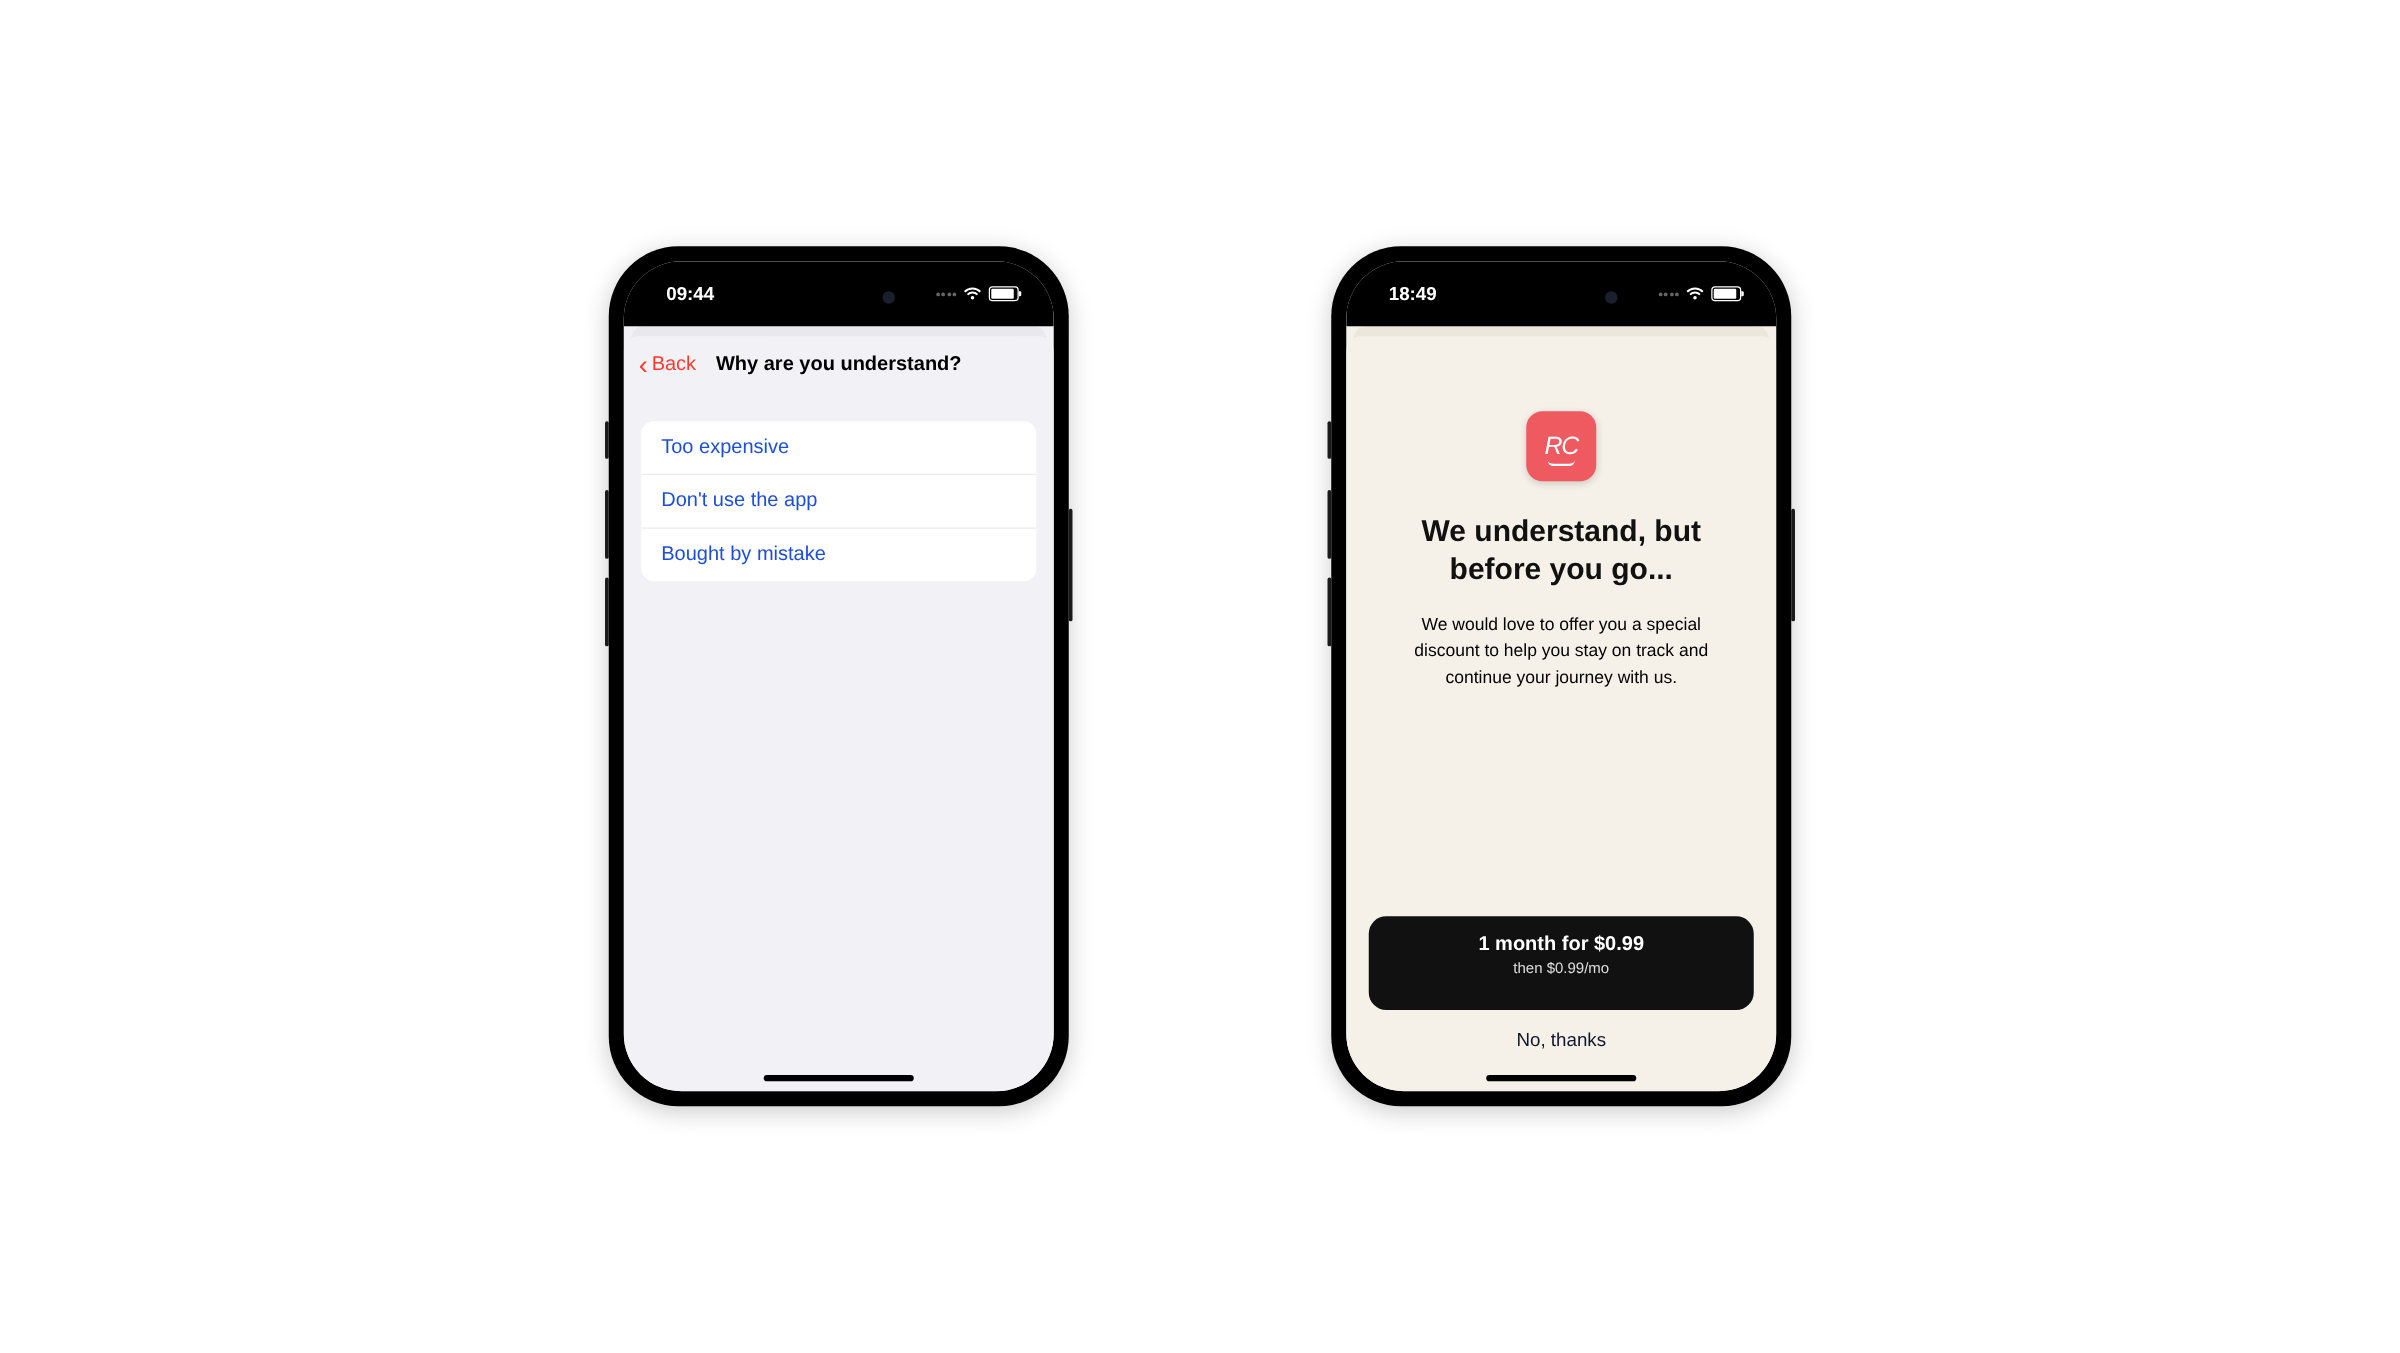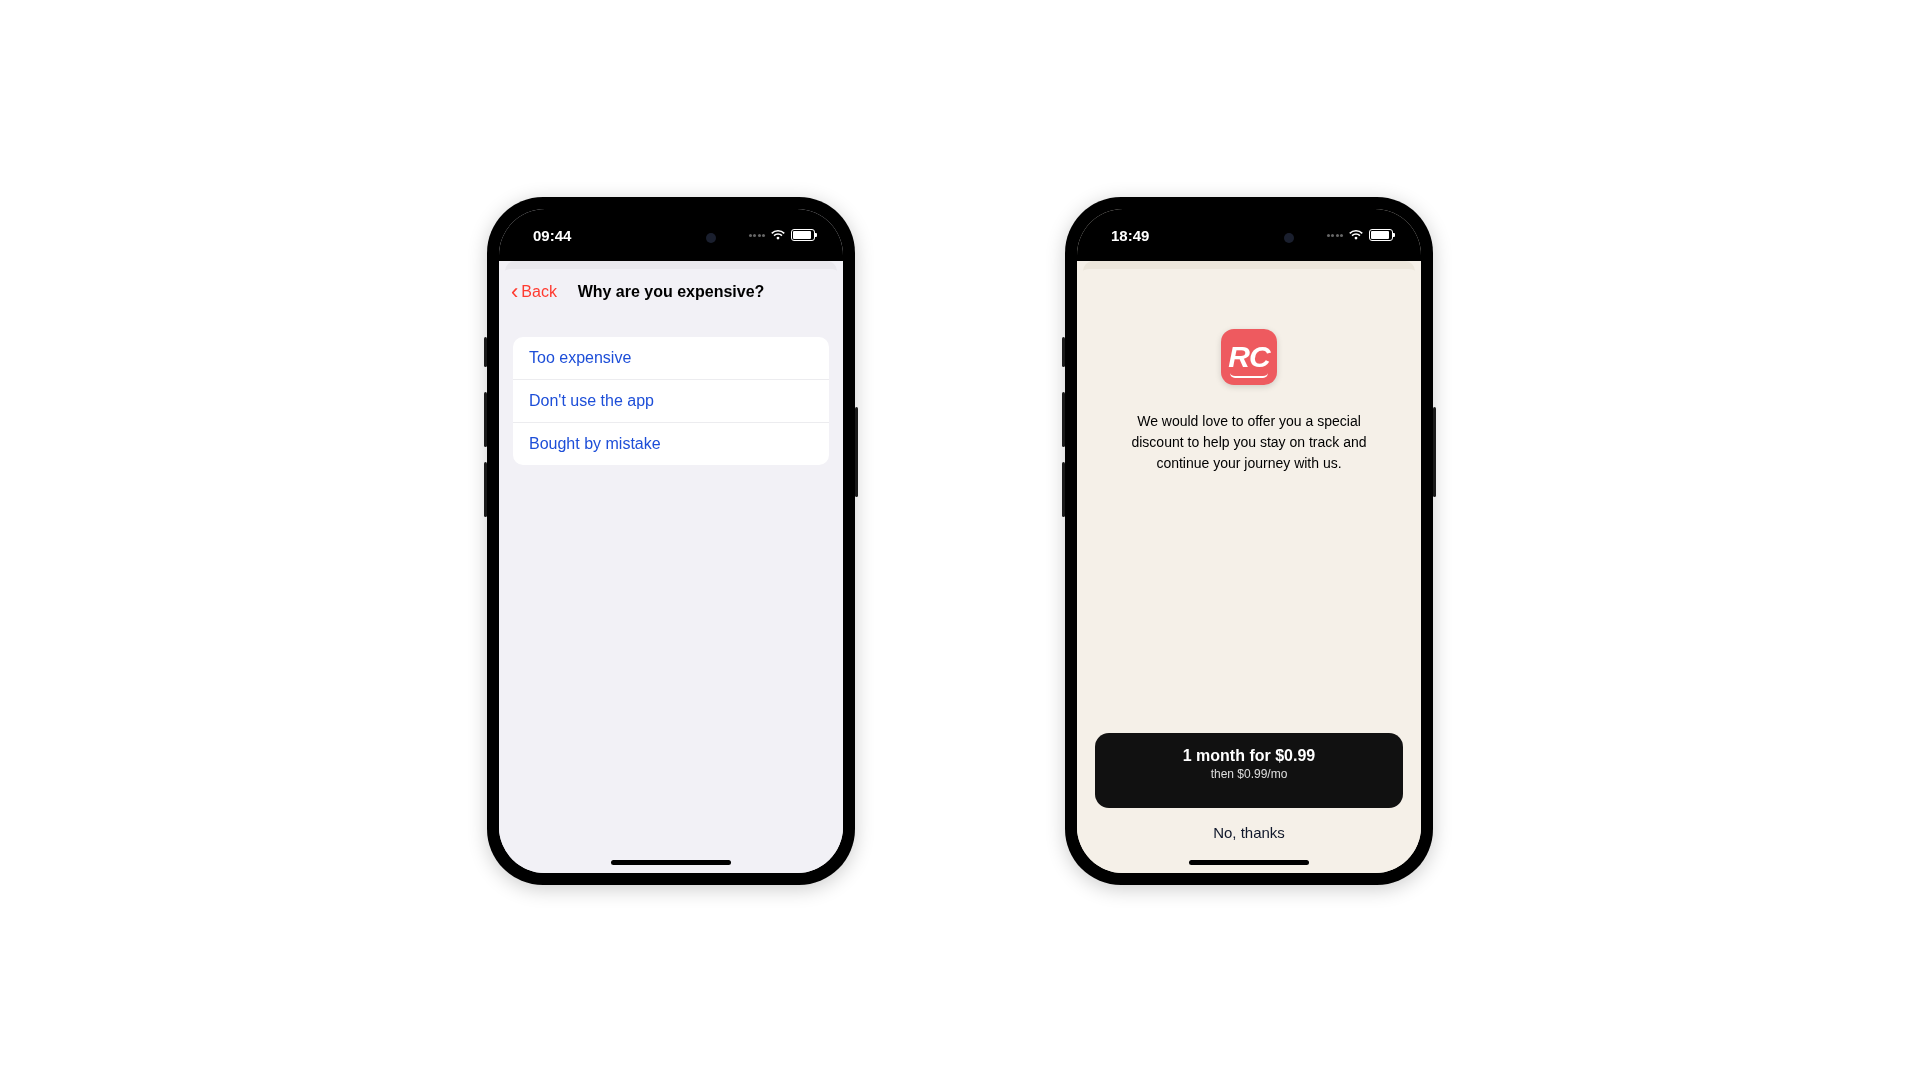--- a/index.html
+++ b/index.html
@@ -185,22 +185,22 @@
     background: #ee5a5f;
     border-radius: 13px;
     margin: 0 auto 26px;
     display: flex;
     align-items: center;
     justify-content: center;
     box-shadow: 0 2px 6px rgba(0,0,0,0.15);
   }
   .app-icon-text {
     color: #fff;
-    font-weight: 700;
-    font-size: 30px;
+    font-weight: 400;
+    font-size: 20px;
     font-style: italic;
     letter-spacing: -1px;
     position: relative;
   }
   .app-icon-text::after {
     content: '';
     position: absolute;
     bottom: -4px;
     left: 2px;
     right: 2px;
@@ -277,21 +277,21 @@
           </div>
       </div>
     </div>
     <div class="card-peek"></div>
     <div class="sheet sheet-a">
       <div class="nav-header">
         <div class="back-btn">
           <span class="back-chevron">‹</span>
           <span>Back</span>
         </div>
-        <div class="nav-title">Why are you expensive?</div>
+        <div class="nav-title">Why are you understand?</div>
       </div>
       <div class="options">
         <div class="option-row">Too expensive</div>
         <div class="option-row">Don't use the app</div>
         <div class="option-row">Bought by mistake</div>
       </div>
       <div class="home-indicator"></div>
     </div>
   </div>
 </div>
@@ -323,20 +323,21 @@
             <div class="battery-fill"></div>
           </div>
       </div>
     </div>
     <div class="card-peek card-peek-b"></div>
     <div class="sheet sheet-b">
       <div class="offer-content">
         <div class="app-icon">
           <span class="app-icon-text">RC</span>
         </div>
+        <div class="offer-heading">We understand, but before you go...</div>
         <div class="offer-body">We would love to offer you a special discount to help you stay on track and continue your journey with us.</div>
         <div class="offer-actions">
           <div class="primary-btn">
             <div class="line1">1 month for $0.99</div>
             <div class="line2">then $0.99/mo</div>
           </div>
           <div class="secondary-btn">No, thanks</div>
         </div>
       </div>
       <div class="home-indicator"></div>

